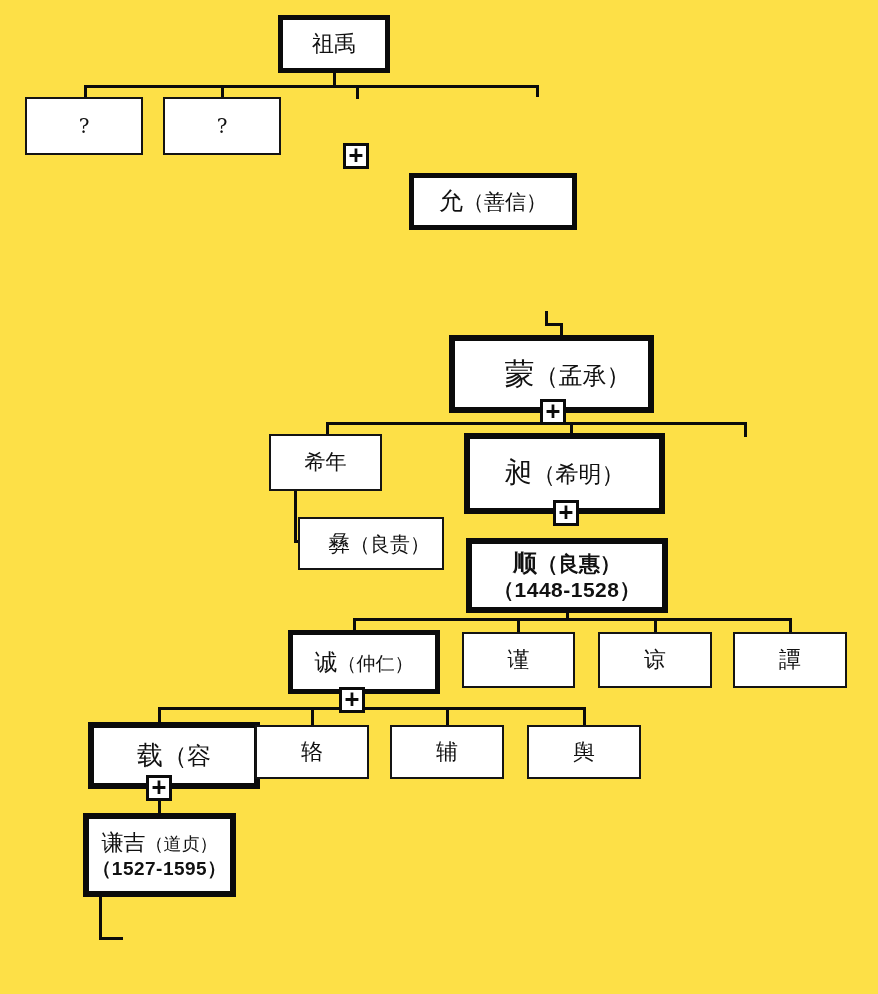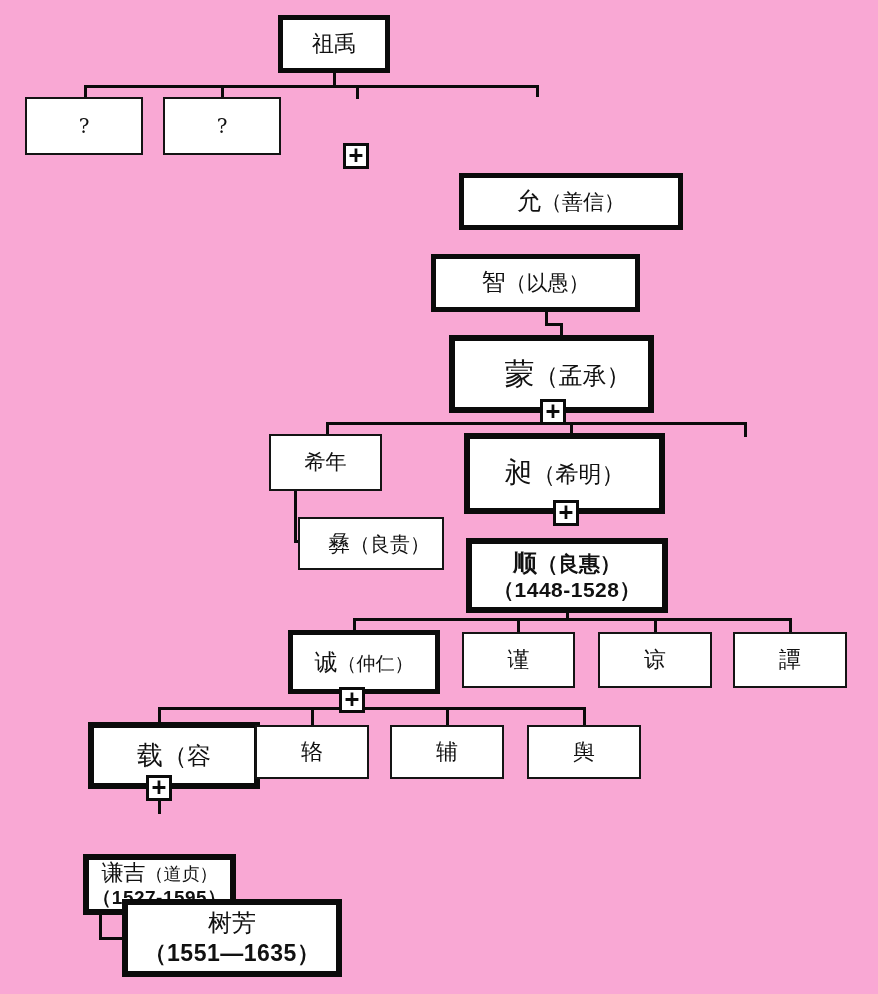--- a/index.html
+++ b/index.html
@@ -1,19 +1,19 @@
 <!DOCTYPE html>
 <html><head>
 <meta charset="utf-8">
 <style>
   html,body{margin:0;padding:0;background:#ffffff;}
   .canvas{
     position:relative;
     width:878px;height:994px;
-    background:#f9a8d4;
+    background:#fde047;
     font-family:"DejaVu Serif","Liberation Serif",serif;
     color:#111111;
     overflow:hidden;
   }
   
   .cv,.ch{position:absolute;background:#0b0b0b;z-index:1;}
   .cv{width:3px;}
   .ch{height:3px;}
   
   .node{
@@ -88,27 +88,24 @@
   <div class="node thin" style="left:25px;top:97px;width:118px;height:58px;">
     <span class="main" style="font-size:20px;">?</span>
   </div>
 
   <div class="node thin" style="left:163px;top:97px;width:118px;height:58px;">
     <span class="main" style="font-size:20px;">?</span>
   </div>
 
 
 
-  <div class="node b5" style="left:459px;top:173px;width:224px;height:57px;">
+  <div class="node b5" style="left:409px;top:173px;width:168px;height:57px;">
     <span class="main" style="font-size:24px;"><span>允</span><span class="sub" style="font-size:21px;">（善信）</span></span>
   </div>
 
-  <div class="node b5" style="left:431px;top:254px;width:209px;height:58px;">
-    <span class="main" style="font-size:24px;"><span>智</span><span class="sub" style="font-size:21px;">（以愚）</span></span>
-  </div>
 
   <div class="node b6" style="left:449px;top:335px;width:205px;height:78px;">
     <span class="main" style="font-size:30px;margin-left:32px;"><span>蒙</span><span class="sub" style="font-size:24px;">（孟承）</span></span>
   </div>
 
   <div class="node b6" style="left:464px;top:433px;width:201px;height:81px;">
     <span class="main" style="font-size:28px;"><span>昶</span><span class="sub" style="font-size:23px;">（希明）</span></span>
   </div>
 
   <div class="node thin" style="left:269px;top:434px;width:113px;height:57px;">
@@ -150,29 +147,25 @@
   </div>
 
   <div class="node thin" style="left:390px;top:725px;width:114px;height:54px;">
     <span class="main" style="font-size:22px;">辅</span>
   </div>
 
   <div class="node thin" style="left:527px;top:725px;width:114px;height:54px;">
     <span class="main" style="font-size:22px;">舆</span>
   </div>
 
-  <div class="node b6" style="left:83px;top:854px;width:153px;height:61px;">
+  <div class="node b6" style="left:83px;top:813px;width:153px;height:84px;">
     <span class="main" style="font-size:22px;"><span>谦吉</span><span class="sub" style="font-size:18px;">（道贞）</span></span>
     <span class="dates" style="font-size:19px;">（1527-1595）</span>
   </div>
 
-  <div class="node b6" style="left:122px;top:899px;width:220px;height:78px;">
-    <span class="main" style="font-size:24px;">树芳</span>
-    <span class="dates" style="font-size:23px;">（1551—1635）</span>
-  </div>
 
   <div class="plus" style="left:343px;top:143px;">+</div>
   <div class="plus" style="left:540px;top:399px;">+</div>
   <div class="plus" style="left:553px;top:500px;">+</div>
   <div class="plus" style="left:339px;top:687px;">+</div>
   <div class="plus" style="left:146px;top:775px;">+</div>
 
 </div>
 
 </body></html>

